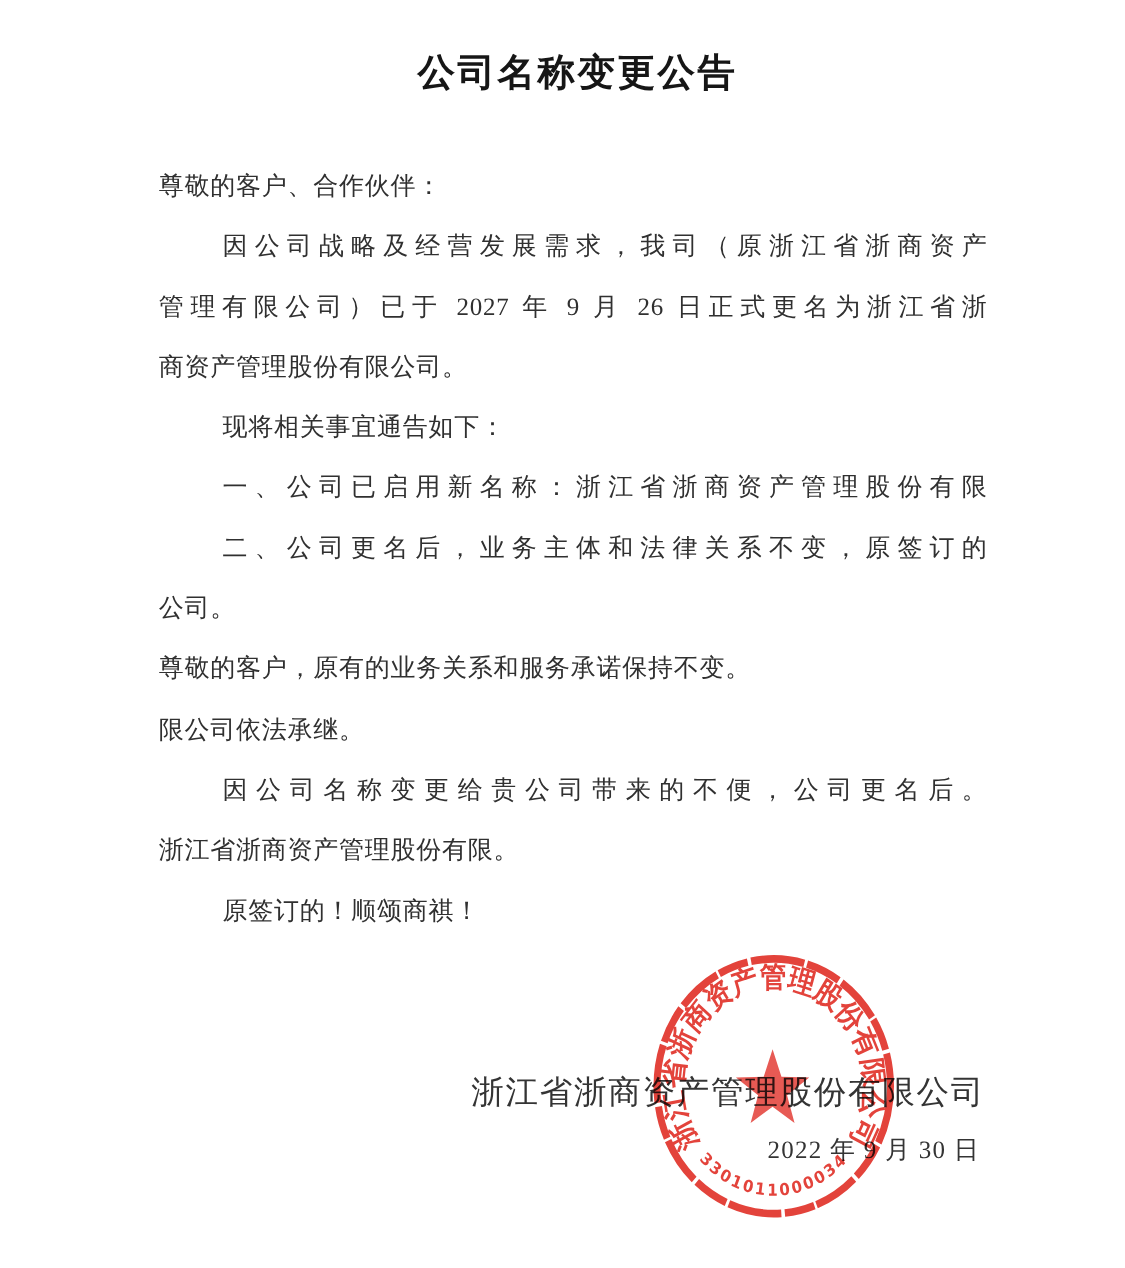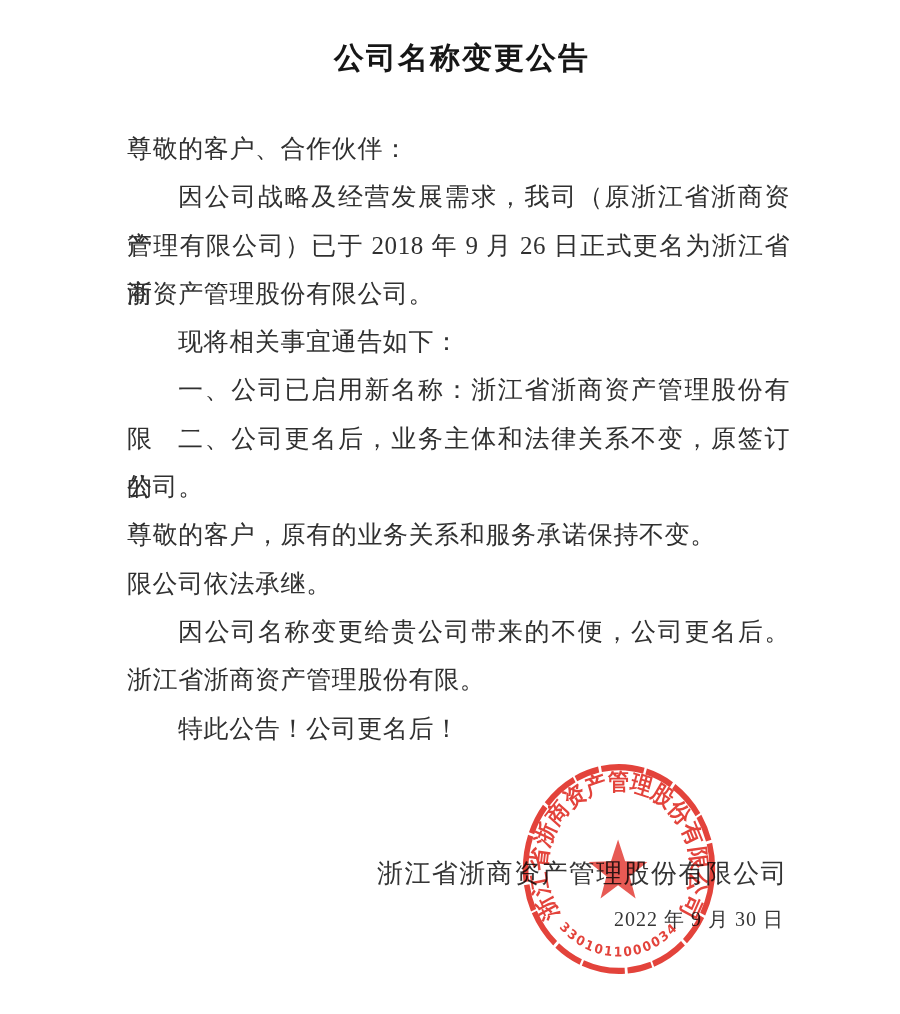--- a/index.html
+++ b/index.html
@@ -26,21 +26,21 @@
     font-size: 30px;
     font-weight: bold;
     letter-spacing: 2px;
     color: #161616;
   }
   .body-lines {
     position: absolute;
     left: 127px;
     top: 125px;
     width: 663px;
-    font-size: 25px;
+    font-size: 20px;
     letter-spacing: 0.6px;
     color: #303030;
   }
   .body-lines .line {
     height: 48.3px;
     line-height: 48.3px;
     white-space: nowrap;
   }
   .body-lines .line.indent {
     text-indent: 51px;
@@ -90,31 +90,31 @@
 </head>
 <body>
 
 <div class="page">
 
   <h1 class="title">公司名称变更公告</h1>
 
   <div class="body-lines" id="body-lines">
       <div class="line">尊敬的客户、合作伙伴：</div>
       <div class="line indent fill">因公司战略及经营发展需求，我司（原浙江省浙商资产</div>
-      <div class="line fill">管理有限公司）已于 2018 年 9 月 26 日正式更名为浙江省浙</div>
+      <div class="line fill">管理有限公司）已于 2027 年 9 月 26 日正式更名为浙江省浙</div>
       <div class="line">商资产管理股份有限公司。</div>
       <div class="line indent">现将相关事宜通告如下：</div>
       <div class="line indent fill">一、公司已启用新名称：浙江省浙商资产管理股份有限</div>
       <div class="line indent fill">二、公司更名后，业务主体和法律关系不变，原签订的</div>
       <div class="line">公司。</div>
       <div class="line">尊敬的客户，原有的业务关系和服务承诺保持不变。</div>
       <div class="line">限公司依法承继。</div>
       <div class="line indent fill">因公司名称变更给贵公司带来的不便，公司更名后。</div>
       <div class="line">浙江省浙商资产管理股份有限。</div>
-      <div class="line indent">特此公告！公司更名后！</div>
+      <div class="line indent">原签订的！顺颂商祺！</div>
     </div>
 
   <div class="sig-company">浙江省浙商资产管理股份有限公司</div>
 
   <div class="sig-date">2022 年 9 月 30 日</div>
 
   <svg class="seal" viewBox="0 0 212 212" preserveAspectRatio="none" xmlns="http://www.w3.org/2000/svg">
     <defs>
       <path id="sealRingPath" d="M 42.1,150.8 A 78,78 0 1 1 169.9,150.8" fill="none"></path>
       <path id="sealNumPath" d="M 42.1,163.5 A 86,86 0 0 0 169.9,163.5" fill="none"></path>

